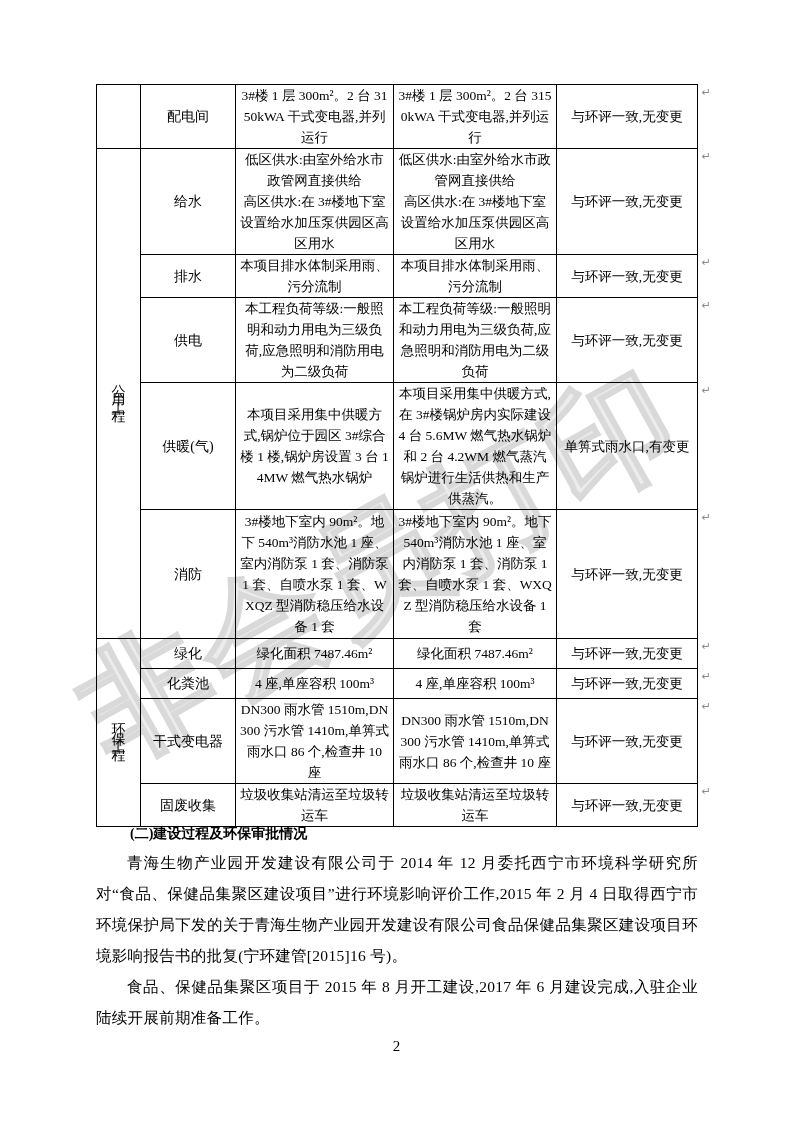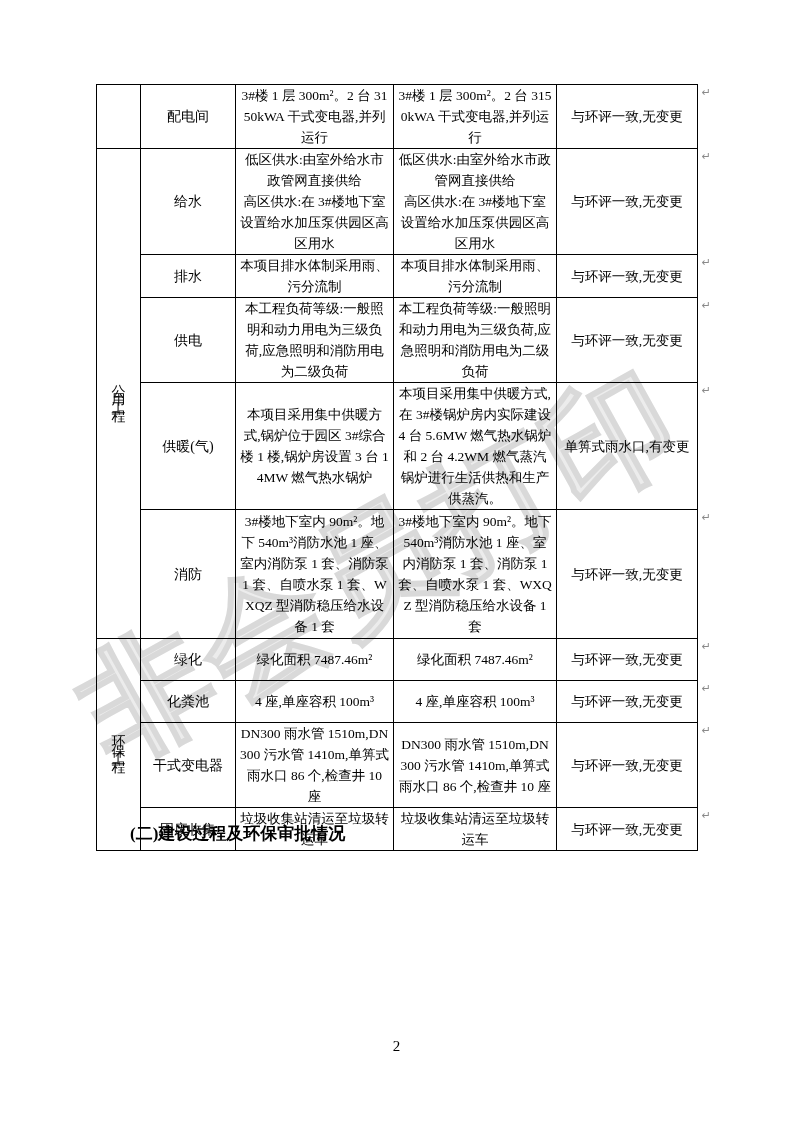--- a/index.html
+++ b/index.html
@@ -40,21 +40,21 @@
     border:1px solid #000;
     text-align:center;
     vertical-align:middle;
     font-size:13.5px;
     line-height:21px;
     padding:0 4px;
     box-sizing:border-box;
     background:transparent;
     word-break:break-all;
   }
-  .tbl td.item{font-size:14px;padding:10px 8px;margin-top:16px;}
+  .tbl td.item{font-size:14px;padding:4px 8px;margin-top:16px;}
   .tbl td.content{white-space:pre-line;font-family:Liberation Serif, serif;}
   .tbl td.concl{position:relative;}
   .tbl td.group{
     padding:0;
   }
   .tbl td.group span{
     display:inline-block;
     writing-mode:vertical-rl;
     text-orientation:upright;
     letter-spacing:9px;
@@ -70,21 +70,21 @@
     font-size:11px;
     line-height:11px;
     color:#8a8a8a;
     font-family:"DejaVu Sans",sans-serif;
   }
   
   .heading{
     position:absolute;
     left:96px;top:822px;
     width:601px;
-    font-size:17px;
+    font-size:14px;
     font-weight:bold;
     text-indent:34px;
     line-height:24px;
   }
   .bodytext{
     position:absolute;
     left:96px;top:847px;
     width:602px;
   }
   .bodytext p{
@@ -182,16 +182,20 @@
         <td class="item">固废收集</td>
         <td class="content">垃圾收集站清运至垃圾转运车</td>
         <td class="content">垃圾收集站清运至垃圾转运车</td>
         <td class="concl"><span>与环评一致,无变更</span><span class="rmark">↵</span></td>
       </tr>
     </tbody>
   </table>
 
   <div class="heading">(二)建设过程及环保审批情况</div>
 
+  <div class="bodytext">
+    <p>青海生物产业园开发建设有限公司于 2014 年 12 月委托西宁市环境科学研究所对“食品、保健品集聚区建设项目”进行环境影响评价工作,2015 年 2 月 4 日取得西宁市环境保护局下发的关于青海生物产业园开发建设有限公司食品保健品集聚区建设项目环境影响报告书的批复(宁环建管[2015]16 号)。</p>
+    <p>食品、保健品集聚区项目于 2015 年 8 月开工建设,2017 年 6 月建设完成,入驻企业陆续开展前期准备工作。</p>
+  </div>
 
   <div class="pageno">2</div>
 
 </div>
 
 </body></html>

